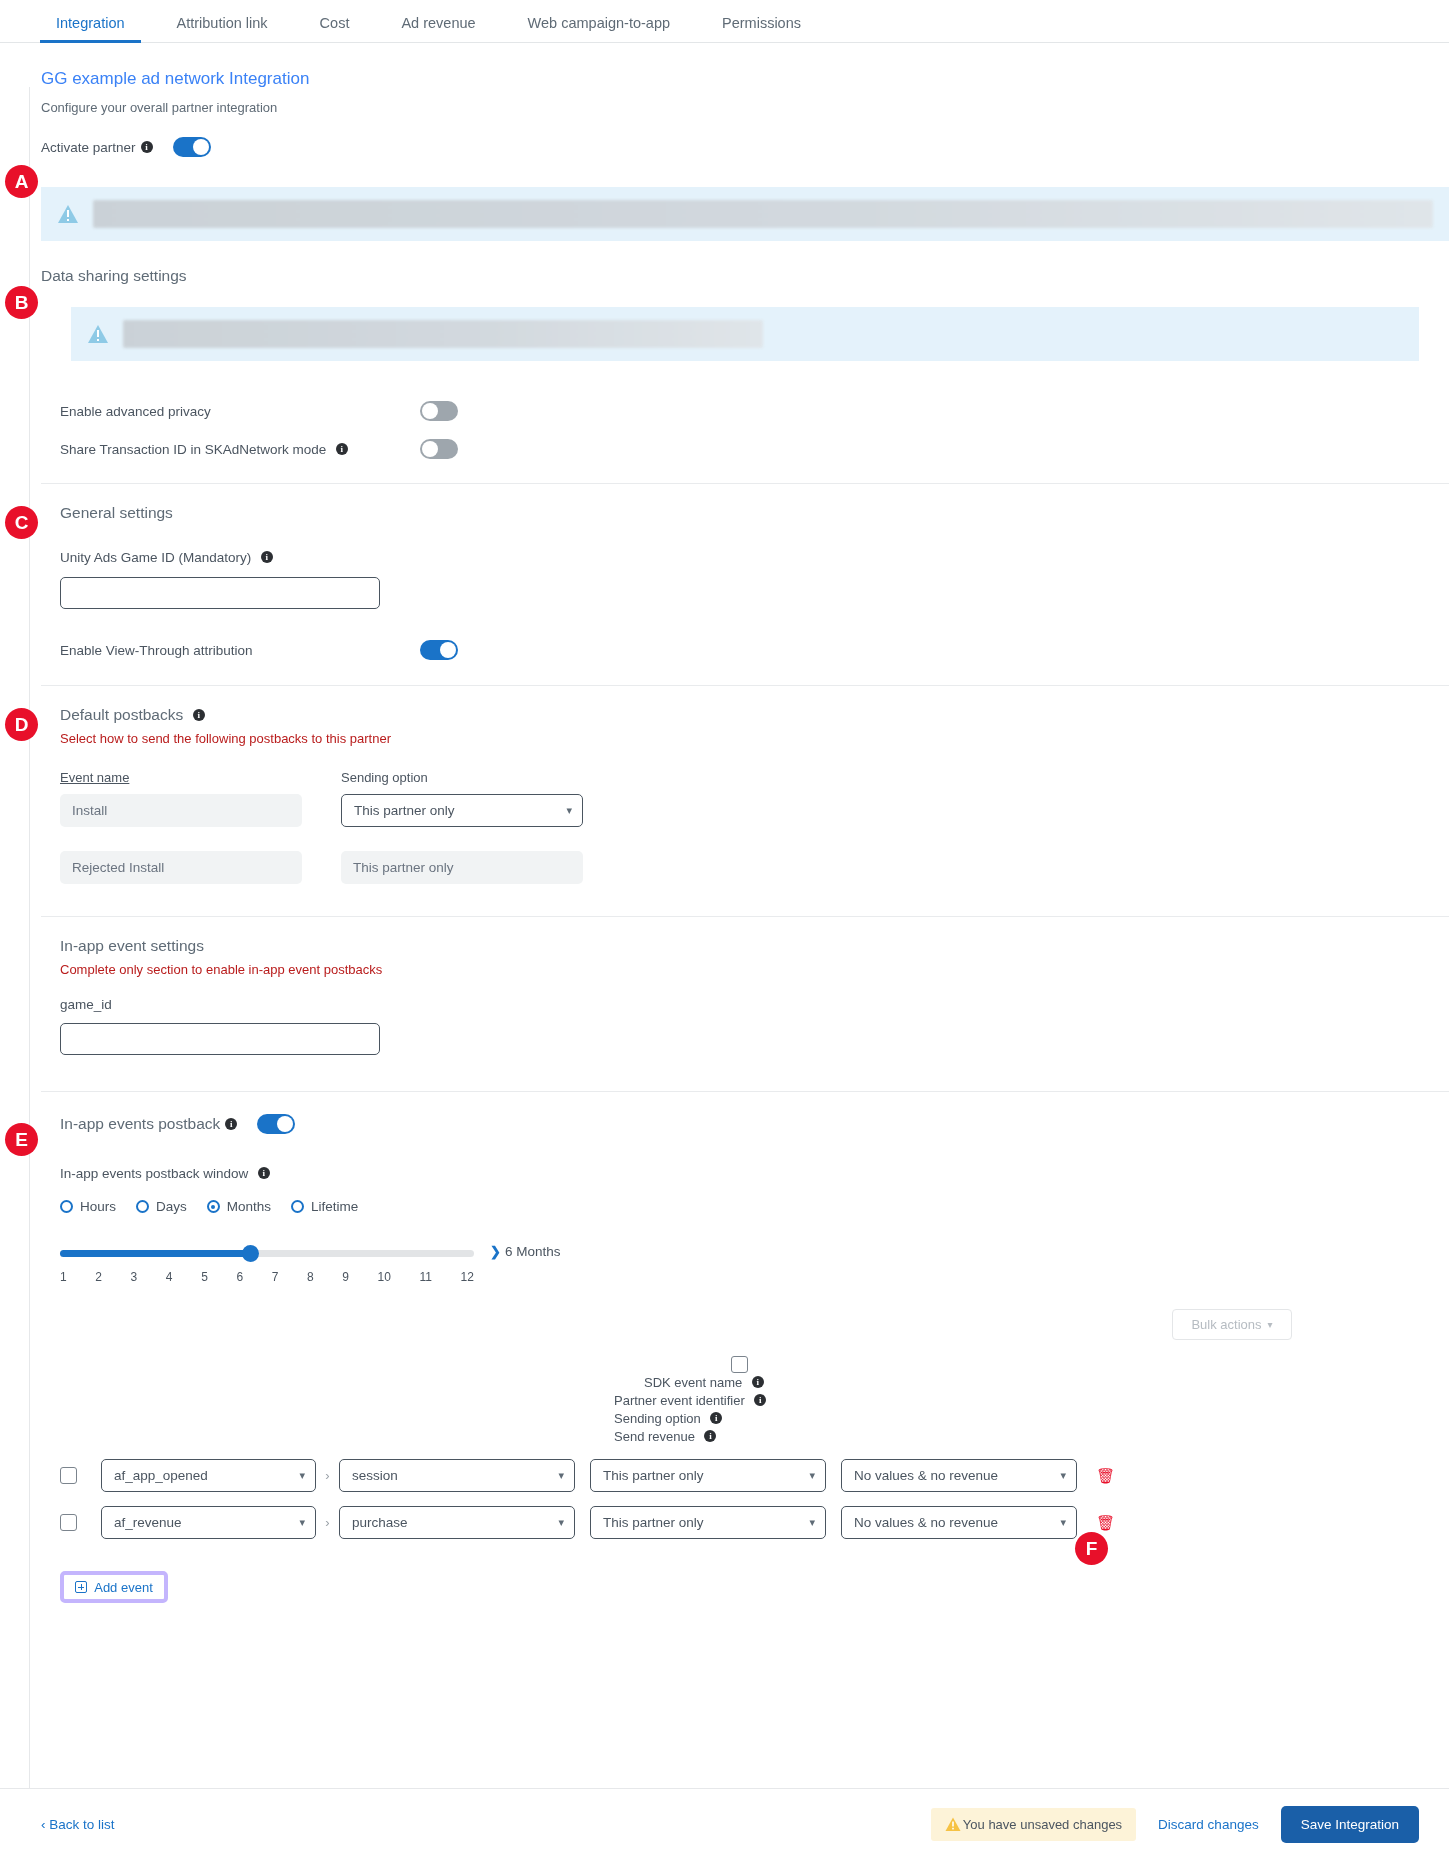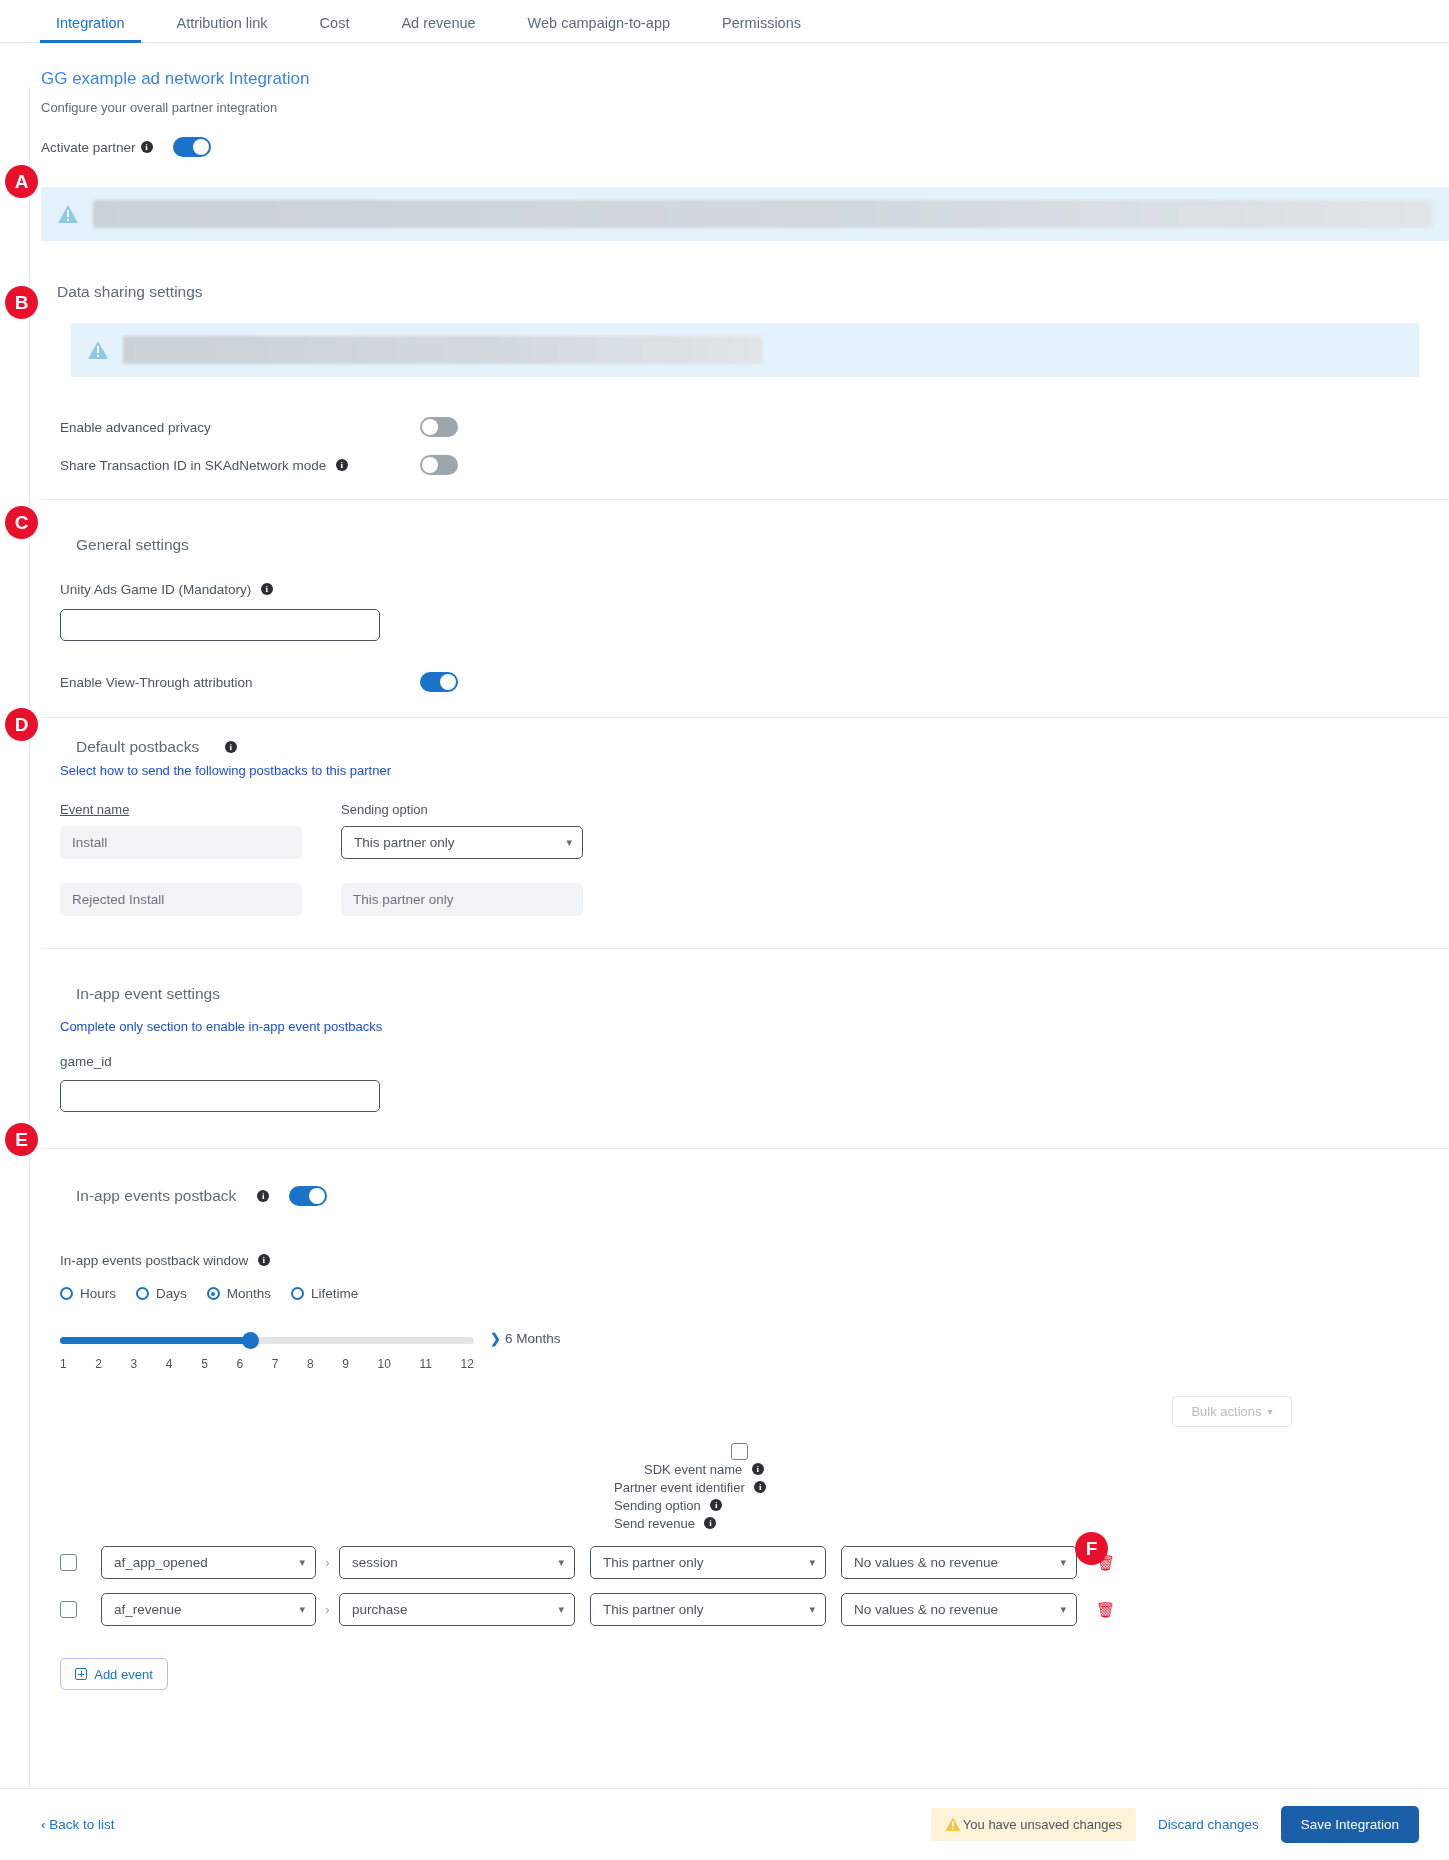--- a/index.html
+++ b/index.html
@@ -48,22 +48,22 @@
     background: #e6e8ea;
   }
   .content { padding: 26px 30px 0 41px; }
 
   .page-title { font-size: 17px; color: #3b82f6; font-weight: 400; margin: 0 0 11px 0; }
   .page-sub   { font-size: 13px; color: #5f6b76; margin: 0 0 22px 0; }
 
   .row-flex { display: flex; align-items: center; }
 
   .field-label { font-size: 13.5px; color: #4b5560; }
-  .section-title { font-size: 15.5px; color: #5f6b76; margin: 16px; }
-  .section-sub { font-size: 13px; color: #1d4ed8; margin: 7px 0 0 0; }
+  .section-title { font-size: 15.5px; color: #5f6b76; margin: 0; }
+  .section-sub { font-size: 13px; color: #b91c1c; margin: 7px 0 0 0; }
 
   
   .info-ic {
     display: inline-block;
     width: 12px; height: 12px;
     border-radius: 50%;
     background: #2c2f33;
     color: #fff;
     font-size: 9px;
     line-height: 12px;
@@ -204,21 +204,21 @@
     border: 1.5px solid #7b848d;
     border-radius: 3px; background: #fff;
     flex: none; cursor: pointer;
   }
   .ev-head, .ev-row { display: flex; align-items: center; }
   .arrow-between { width: 23px; text-align: center; color: #9aa1a8; font-size: 13px; }
   .trash { color: #e8102a; font-size: 15px; cursor: pointer; margin-left: 19px; }
 
   .addbtn {
     width: 108px; height: 32px;
-    border: 1px solid #c4b5fd; border-radius: 5px;
+    border: 4px solid #c4b5fd; border-radius: 5px;
     background: #fff; color: #1a73c8;
     display: flex; align-items: center; justify-content: center; gap: 7px;
     font-size: 13px; cursor: pointer;
   }
   .plus-box {
     width: 12px; height: 12px; border: 1px solid #1a73c8;
     border-radius: 2px; position: relative;
   }
   .plus-box::before, .plus-box::after {
     content: ""; position: absolute; background: #1a73c8;

